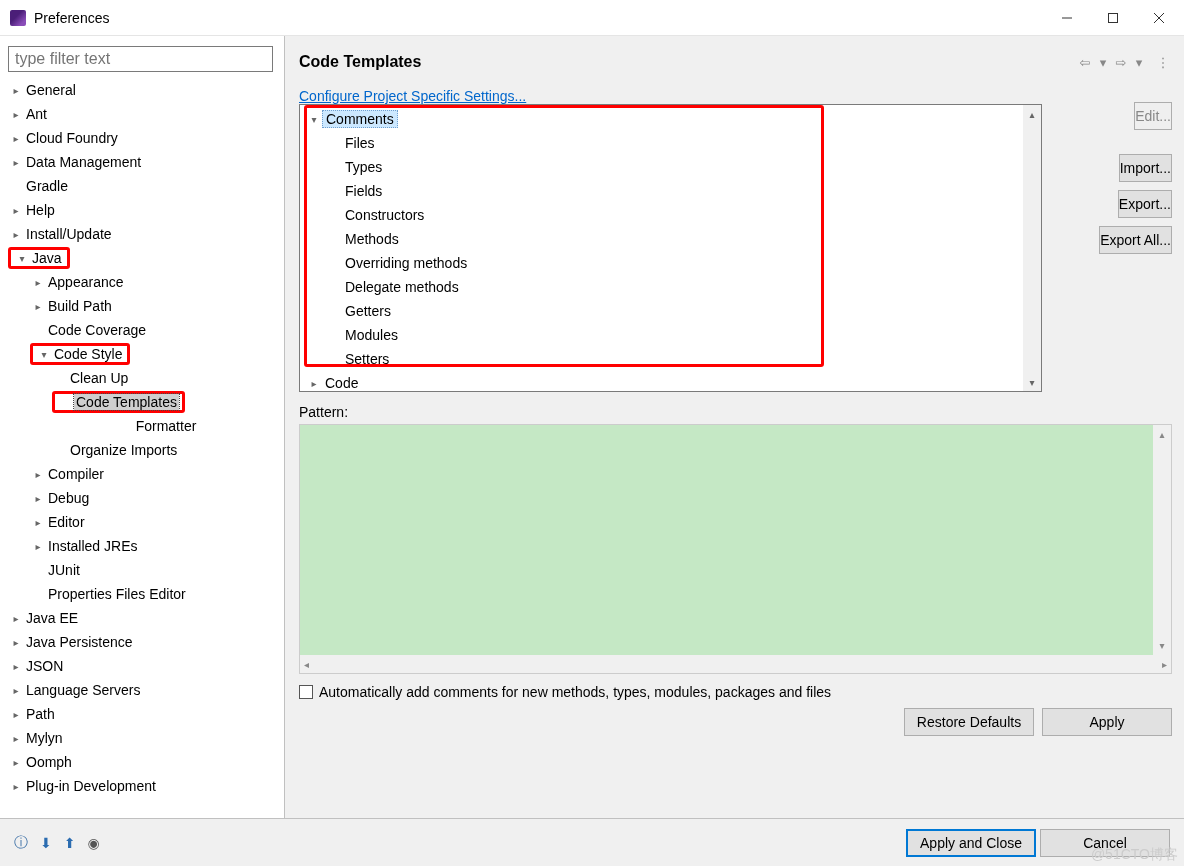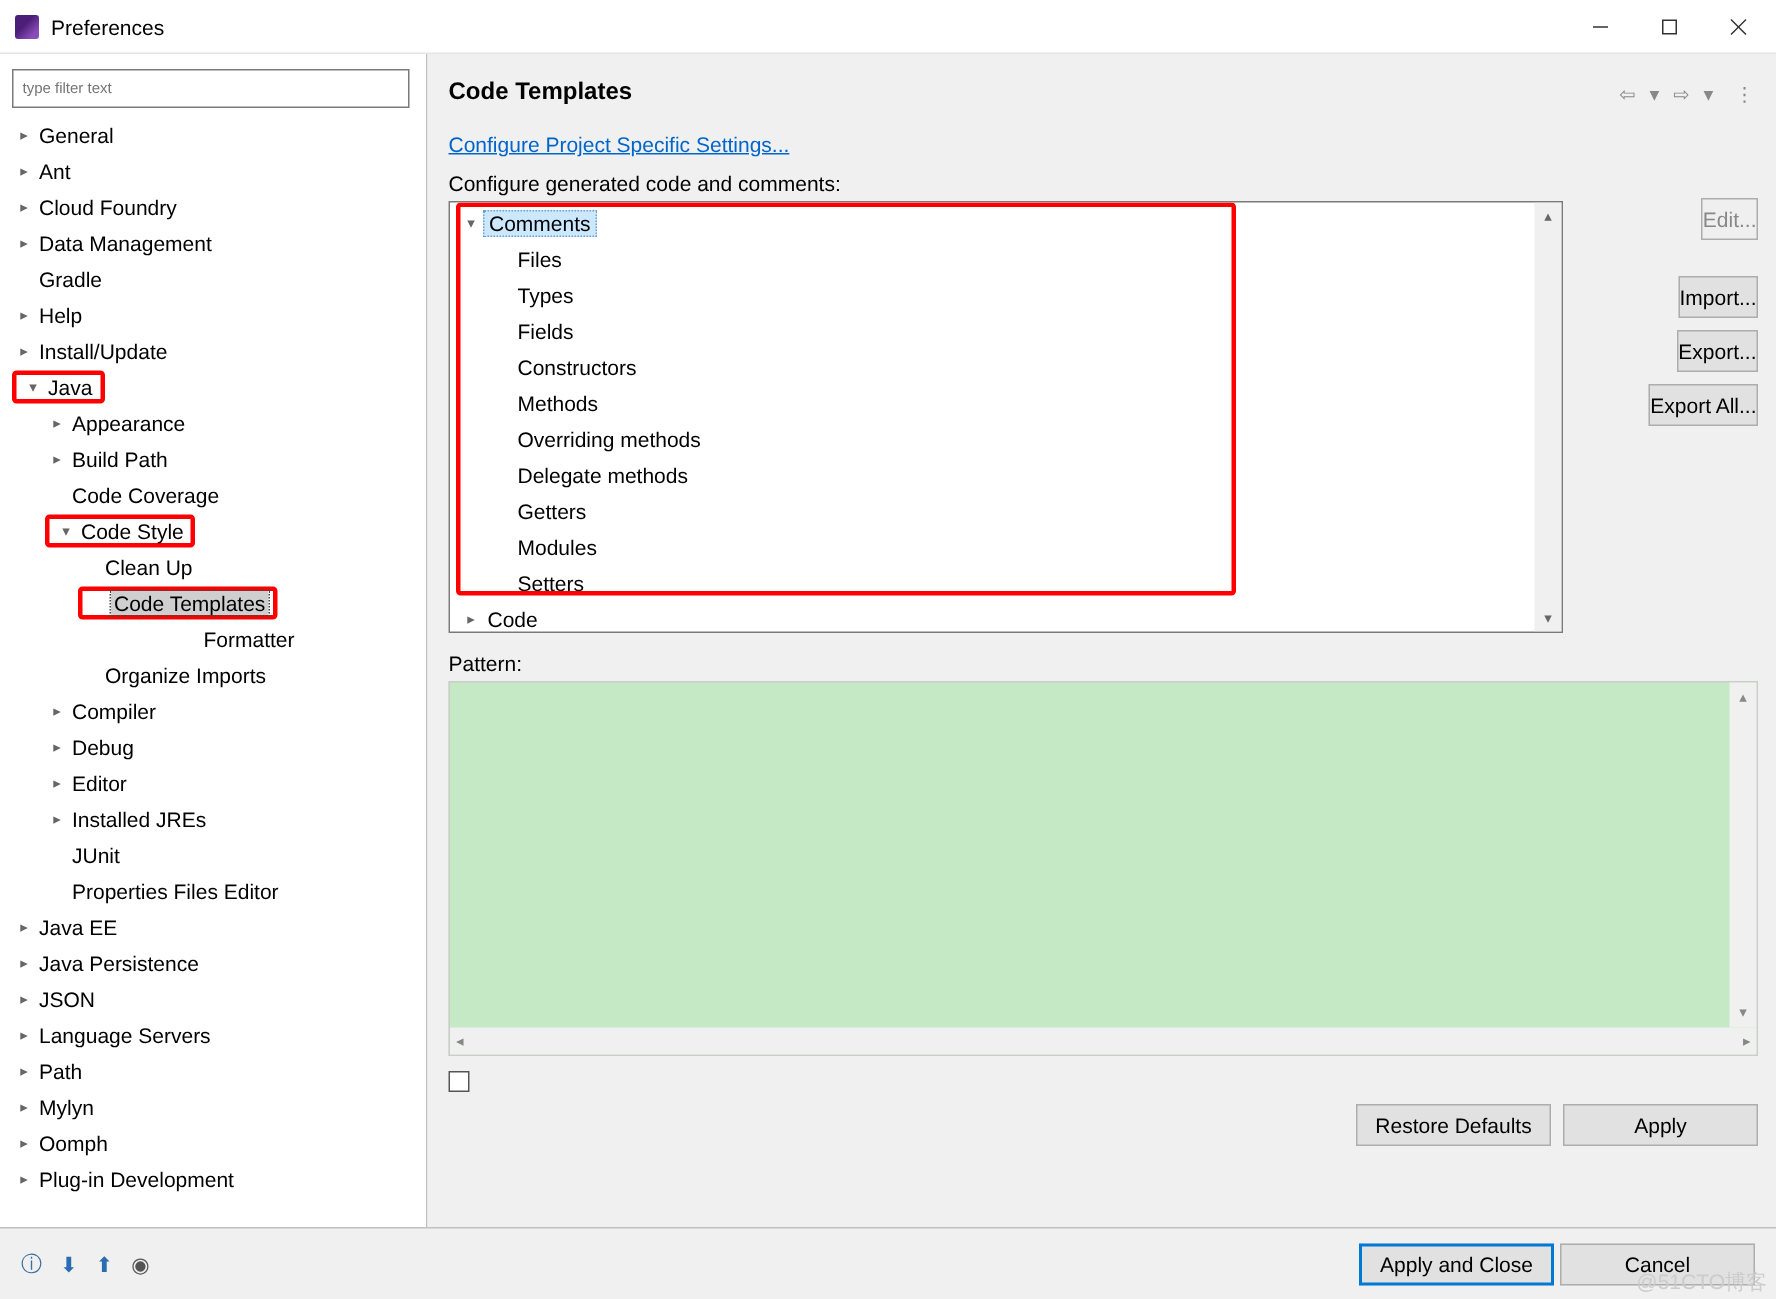--- a/index.html
+++ b/index.html
@@ -47,21 +47,21 @@
   display: flex;
   flex-direction: column;
   padding: 10px 0 0 8px;
   background: #fff;
 }
 .filter-input {
   width: 265px;
   height: 26px;
   border: 1px solid #7a7a7a;
   padding: 2px 6px;
-  font-size: 10px;
+  font-size: 16px;
   color: #888;
   margin-bottom: 6px;
 }
 .tree-wrap {
   flex: 1;
   overflow-y: auto;
   position: relative;
   padding-right: 16px;
 }
 .tree-wrap::-webkit-scrollbar { width: 18px; }
@@ -350,21 +350,20 @@
         <span>⇦</span>
         <span>▾</span>
         <span>⇨</span>
         <span>▾</span>
         <span style="margin-left:6px">⋮</span>
       </div>
     </div>
     <div class="config-link">
       <a href="#">Configure Project Specific Settings...</a>
     </div>
-    <div class="section-label">Configure generated code and comments:</div>
 
     <div class="templates-row">
       <div class="templates-tree">
         <div class="tt-body">
           <div class="tt-node">
             <span class="exp">▾</span>
             <span class="tt-label selected">Comments</span>
           </div>
           <div class="tt-children" id="comments-children">
               <div class="tt-node">
@@ -426,20 +425,21 @@
           <span>▾</span>
         </div>
       <div class="pb-hscroll">
           <span>◂</span>
           <span>▸</span>
         </div>
     </div>
 
     <div class="auto-row">
       <div class="chk"></div>
+      <div>Automatically add comments for new methods, types, modules, packages and files</div>
     </div>
 
     <div class="lower-buttons">
       <div class="btn">Restore Defaults</div>
       <div class="btn">Apply</div>
     </div>
   </div>
 </div>
 
 <div class="footer">

